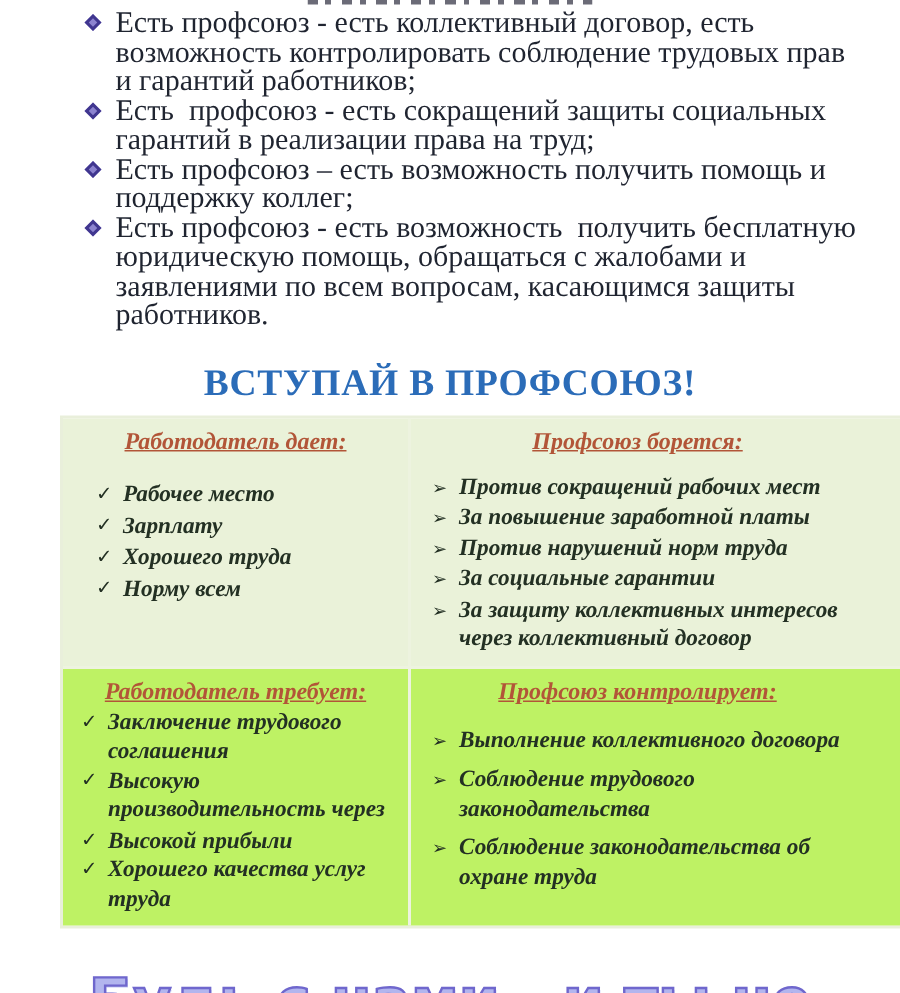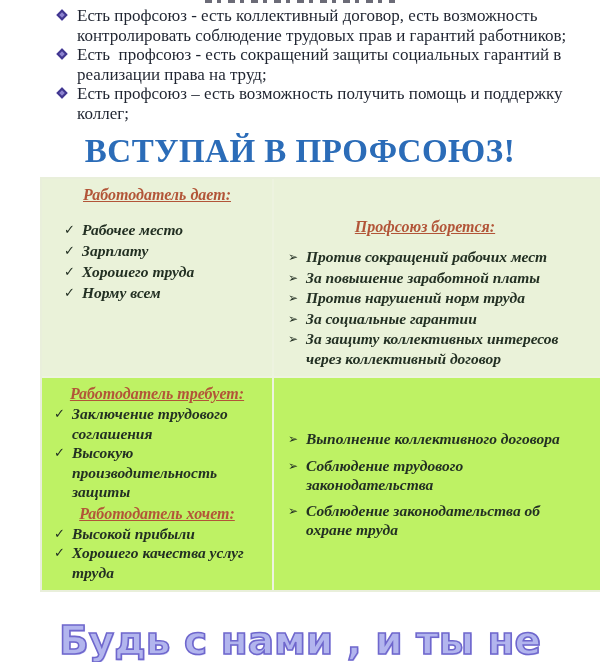--- a/index.html
+++ b/index.html
@@ -27,48 +27,48 @@
   .intro { padding: 6px 28px 0 58px; }
   .intro-item { display: flex; margin-bottom: 0; }
   .diamond-wrap { flex: 0 0 19px; padding-top: 5px; }
   .diamond {
     display: block; width: 8px; height: 8px;
     background: #8c83cf;
     border: 2px solid #40368f;
     transform: rotate(45deg);
   }
   .intro-text {
-    font-size: 17px; line-height: 19.5px;
+    font-size: 20px; line-height: 19.5px;
     white-space: pre-wrap;
   }
 
   
   .main-title {
-    margin-top: 10px;
+    margin-top: 21px;
     text-align: center;
-    font-size: 33px; font-weight: bold;
+    font-size: 25px; font-weight: bold;
     letter-spacing: .5px;
     color: #2b6cb8;
   }
 
   
   .union-table {
     margin: 7px 0 0 40px;
     width: 564px;
     border: 2px solid #e9efdb;
     font-weight: bold;
     color: #233023;
     font-style: italic;
   }
   .t-row { display: flex; }
   .t-row.row1 { background: #eaf2d9; }
   .t-row.row2 { background: #bef264; border-top: 2px solid #eef3e0; }
   .cell { padding: 6px 8px 8px 8px; }
   .cell.left  { width: 232px; border-right: 2px solid #edf3df; }
-  .cell.right { width: 302px; margin-top: 32px; }
+  .cell.right { width: 302px; }
 
   .cell-header {
     text-align: center;
     font-size: 16px; font-weight: bold;
     color: #b25538;
     text-decoration: underline;
     line-height: 19px;
   }
   .row2 .cell-header.second { margin-top: 2px; }
 
@@ -120,20 +120,26 @@
       <span class="intro-text">Есть  профсоюз - есть сокращений защиты социальных гарантий в реализации права на труд;</span>
     </div>
 
     <div class="intro-item">
       <span class="diamond-wrap">
         <span class="diamond"></span>
       </span>
       <span class="intro-text">Есть профсоюз – есть возможность получить помощь и поддержку коллег;</span>
     </div>
 
+    <div class="intro-item">
+      <span class="diamond-wrap">
+        <span class="diamond"></span>
+      </span>
+      <span class="intro-text">Есть профсоюз - есть возможность  получить бесплатную юридическую помощь, обращаться с жалобами и заявлениями по всем вопросам, касающимся защиты работников.</span>
+    </div>
   </div>
 
 <h1 class="main-title">ВСТУПАЙ В ПРОФСОЮЗ!</h1>
 
 <div class="union-table">
   <div class="t-row row1">
     <div class="cell left">
       <div class="cell-header">Работодатель дает:</div>
       <ul class="marked">
 
@@ -195,38 +201,38 @@
       <div class="cell-header">Работодатель требует:</div>
       <ul class="marked">
 
           <li>
             <span class="marker">✓</span>
             <span class="li-text">Заключение трудового соглашения</span>
           </li>
 
           <li>
             <span class="marker">✓</span>
-            <span class="li-text">Высокую производительность защиты</span>
-          </li>
-        </ul>
-      <div class="cell-header second">Работодатель хочет:</div>
+            <span class="li-text">Высокую производительность через</span>
+          </li>
+        </ul>
       <ul class="marked">
 
           <li>
             <span class="marker">✓</span>
             <span class="li-text">Высокой прибыли</span>
           </li>
 
           <li>
             <span class="marker">✓</span>
             <span class="li-text">Хорошего качества услуг труда</span>
           </li>
         </ul>
     </div>
     <div class="cell right">
+      <div class="cell-header">Профсоюз контролирует:</div>
       <ul class="marked">
 
           <li>
             <span class="marker arrow">➢</span>
             <span class="li-text">Выполнение коллективного договора</span>
           </li>
 
           <li>
             <span class="marker arrow">➢</span>
             <span class="li-text">Соблюдение трудового законодательства</span>

